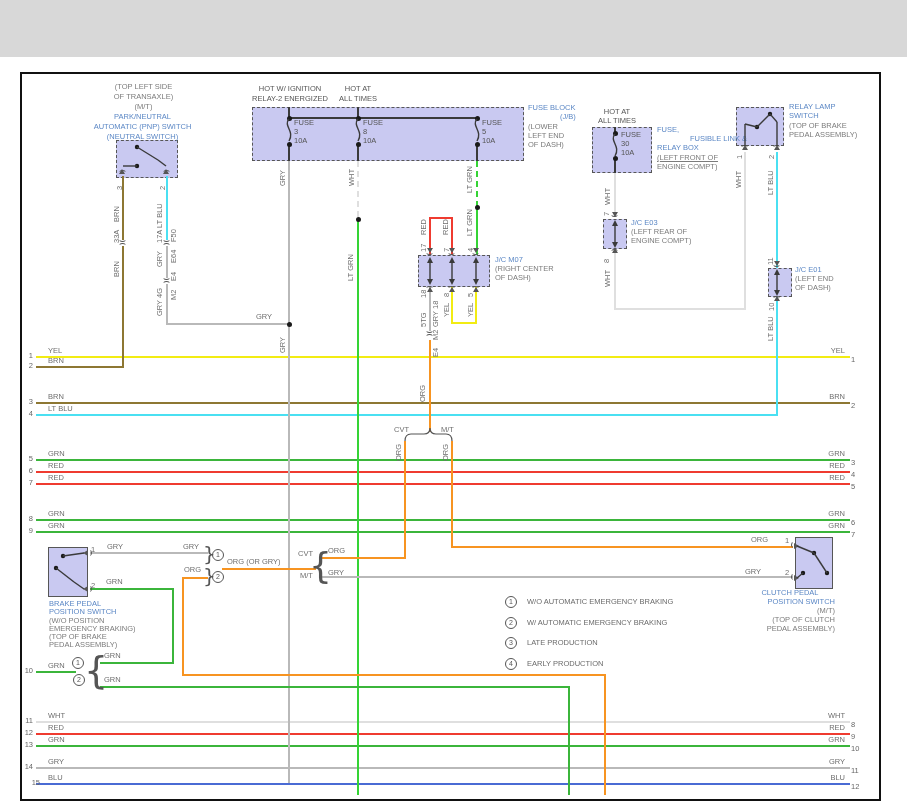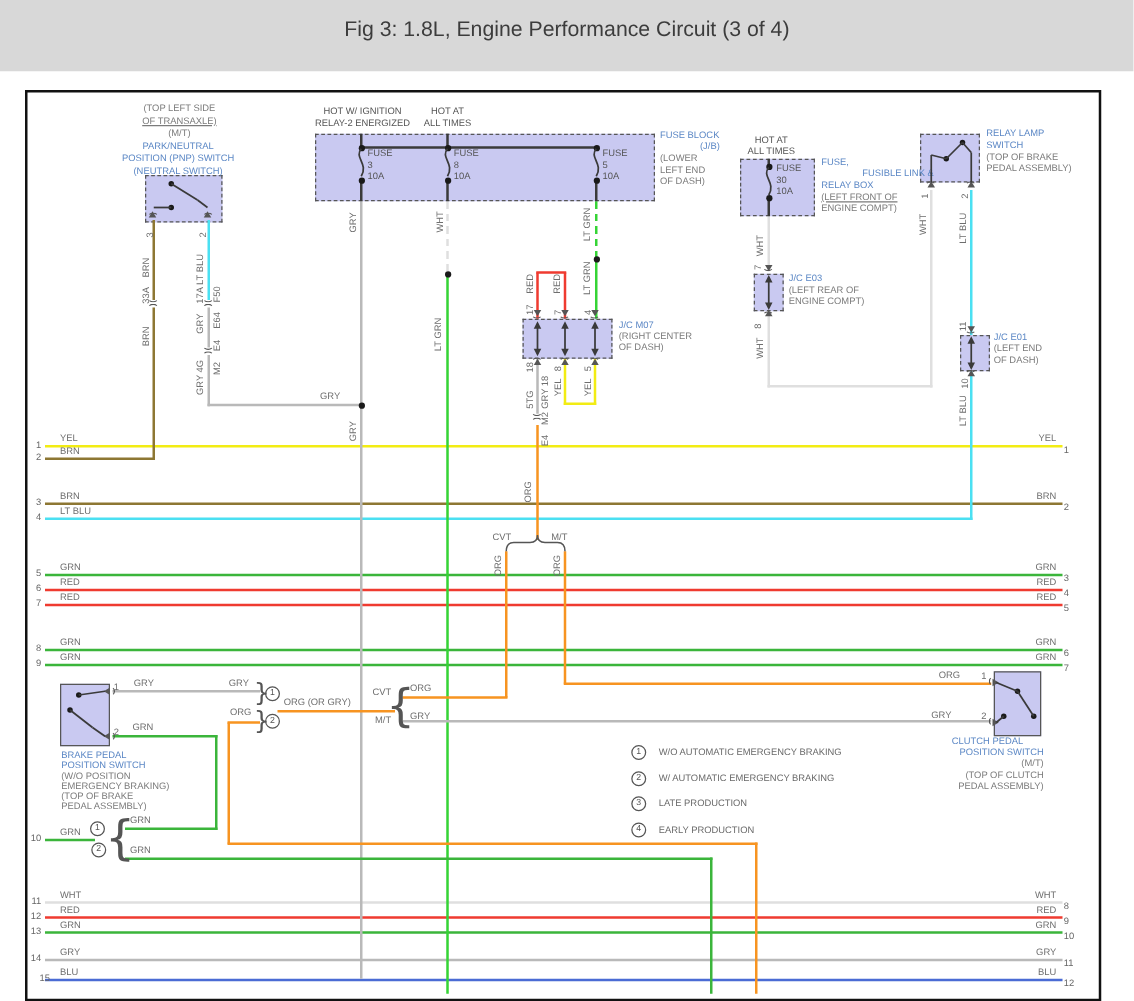--- a/index.html
+++ b/index.html
@@ -27,21 +27,20 @@
   .tri{position:absolute;width:0;height:0;}
   .brace{position:absolute;color:#555;font-family:"DejaVu Sans",sans-serif;font-weight:400;}
   .rownum{position:absolute;font-size:7.5px;color:#666;}
   svg.overlay{position:absolute;left:0;top:0;pointer-events:none;}
 </style>
 </head>
 <body>
 
 <div id="page">
   <div id="titlebar"></div>
-  <div id="title">Fig 3: 1.8L, Engine Performance Circuit (3 of 4)</div>
   <div id="frame"></div>
   <div id="diagram" style="position:absolute;left:0;top:0;width:907px;height:801px;">
       <div class="box" style="left: 116px; top: 140px; width: 62px; height: 38px;"></div>
       <div class="box" style="left: 252px; top: 107px; width: 272px; height: 54px;"></div>
       <div class="box" style="left: 592px; top: 127px; width: 60px; height: 46px;"></div>
       <div class="box" style="left: 736px; top: 107px; width: 48px; height: 39px;"></div>
       <div class="box" style="left: 603px; top: 219px; width: 24px; height: 30px;"></div>
       <div class="box" style="left: 768px; top: 268px; width: 24px; height: 29px;"></div>
       <div class="box" style="left: 418px; top: 255px; width: 72px; height: 32px;"></div>
       <div class="box solid" style="left: 48px; top: 547px; width: 40px; height: 50px;"></div>
@@ -296,24 +295,24 @@
       <div class="rownum" style="left: 851px; top: 782px;">12</div>
       <div class="wl circ" style="left: 505px; top: 596px;">1</div>
       <div class="wl" style="left: 527px; top: 598px; color: rgb(106, 106, 106);">W/O AUTOMATIC EMERGENCY BRAKING</div>
       <div class="wl circ" style="left: 505px; top: 616.7px;">2</div>
       <div class="wl" style="left: 527px; top: 618.7px; color: rgb(106, 106, 106);">W/ AUTOMATIC EMERGENCY BRAKING</div>
       <div class="wl circ" style="left: 505px; top: 637.4px;">3</div>
       <div class="wl" style="left: 527px; top: 639.4px; color: rgb(106, 106, 106);">LATE PRODUCTION</div>
       <div class="wl circ" style="left: 505px; top: 658.1px;">4</div>
       <div class="wl" style="left: 527px; top: 660.1px; color: rgb(106, 106, 106);">EARLY PRODUCTION</div>
       <div class="blk gray" style="left: 96px; top: 82px; width: 95px; text-align: center; line-height: 10px;">(TOP LEFT SIDE</div>
-      <div class="blk gray" style="left: 96px; top: 92px; width: 95px; text-align: center; line-height: 10px; text-decoration: underline;">OF TRANSAXLE)</div>
+      <div class="blk gray" style="left: 96px; top: 92px; width: 95px; text-align: center; line-height: 10px;">OF TRANSAXLE)</div>
       <div class="blk gray" style="left: 96px; top: 102px; width: 95px; text-align: center; line-height: 10px;">(M/T)</div>
       <div class="blk blue" style="left: 85px; top: 112px; width: 115px; text-align: center; line-height: 10px;">PARK/NEUTRAL</div>
-      <div class="blk blue" style="left: 85px; top: 122px; width: 115px; text-align: center; line-height: 10px;">POSITION (PNP) SWITCH</div>
+      <div class="blk blue" style="left: 85px; top: 122px; width: 115px; text-align: center; line-height: 10px;">AUTOMATIC (PNP) SWITCH</div>
       <div class="blk blue" style="left: 85px; top: 132px; width: 115px; text-align: center; line-height: 10px;">(NEUTRAL SWITCH)</div>
       <div class="blk dk" style="left: 247px; top: 84px; width: 86px; text-align: center; line-height: 10px;">HOT W/ IGNITION</div>
       <div class="blk dk" style="left: 247px; top: 94px; width: 86px; text-align: center; line-height: 10px;">RELAY-2 ENERGIZED</div>
       <div class="blk dk" style="left: 325px; top: 84px; width: 66px; text-align: center; line-height: 10px;">HOT AT</div>
       <div class="blk dk" style="left: 325px; top: 94px; width: 66px; text-align: center; line-height: 10px;">ALL TIMES</div>
       <div class="blk dk" style="left: 294px; top: 118px; width: 40px; text-align: left; line-height: 9px;">FUSE</div>
       <div class="blk dk" style="left: 294px; top: 127px; width: 40px; text-align: left; line-height: 9px;">3</div>
       <div class="blk dk" style="left: 294px; top: 136px; width: 40px; text-align: left; line-height: 9px;">10A</div>
       <div class="blk dk" style="left: 363px; top: 118px; width: 40px; text-align: left; line-height: 9px;">FUSE</div>
       <div class="blk dk" style="left: 363px; top: 127px; width: 40px; text-align: left; line-height: 9px;">8</div>

